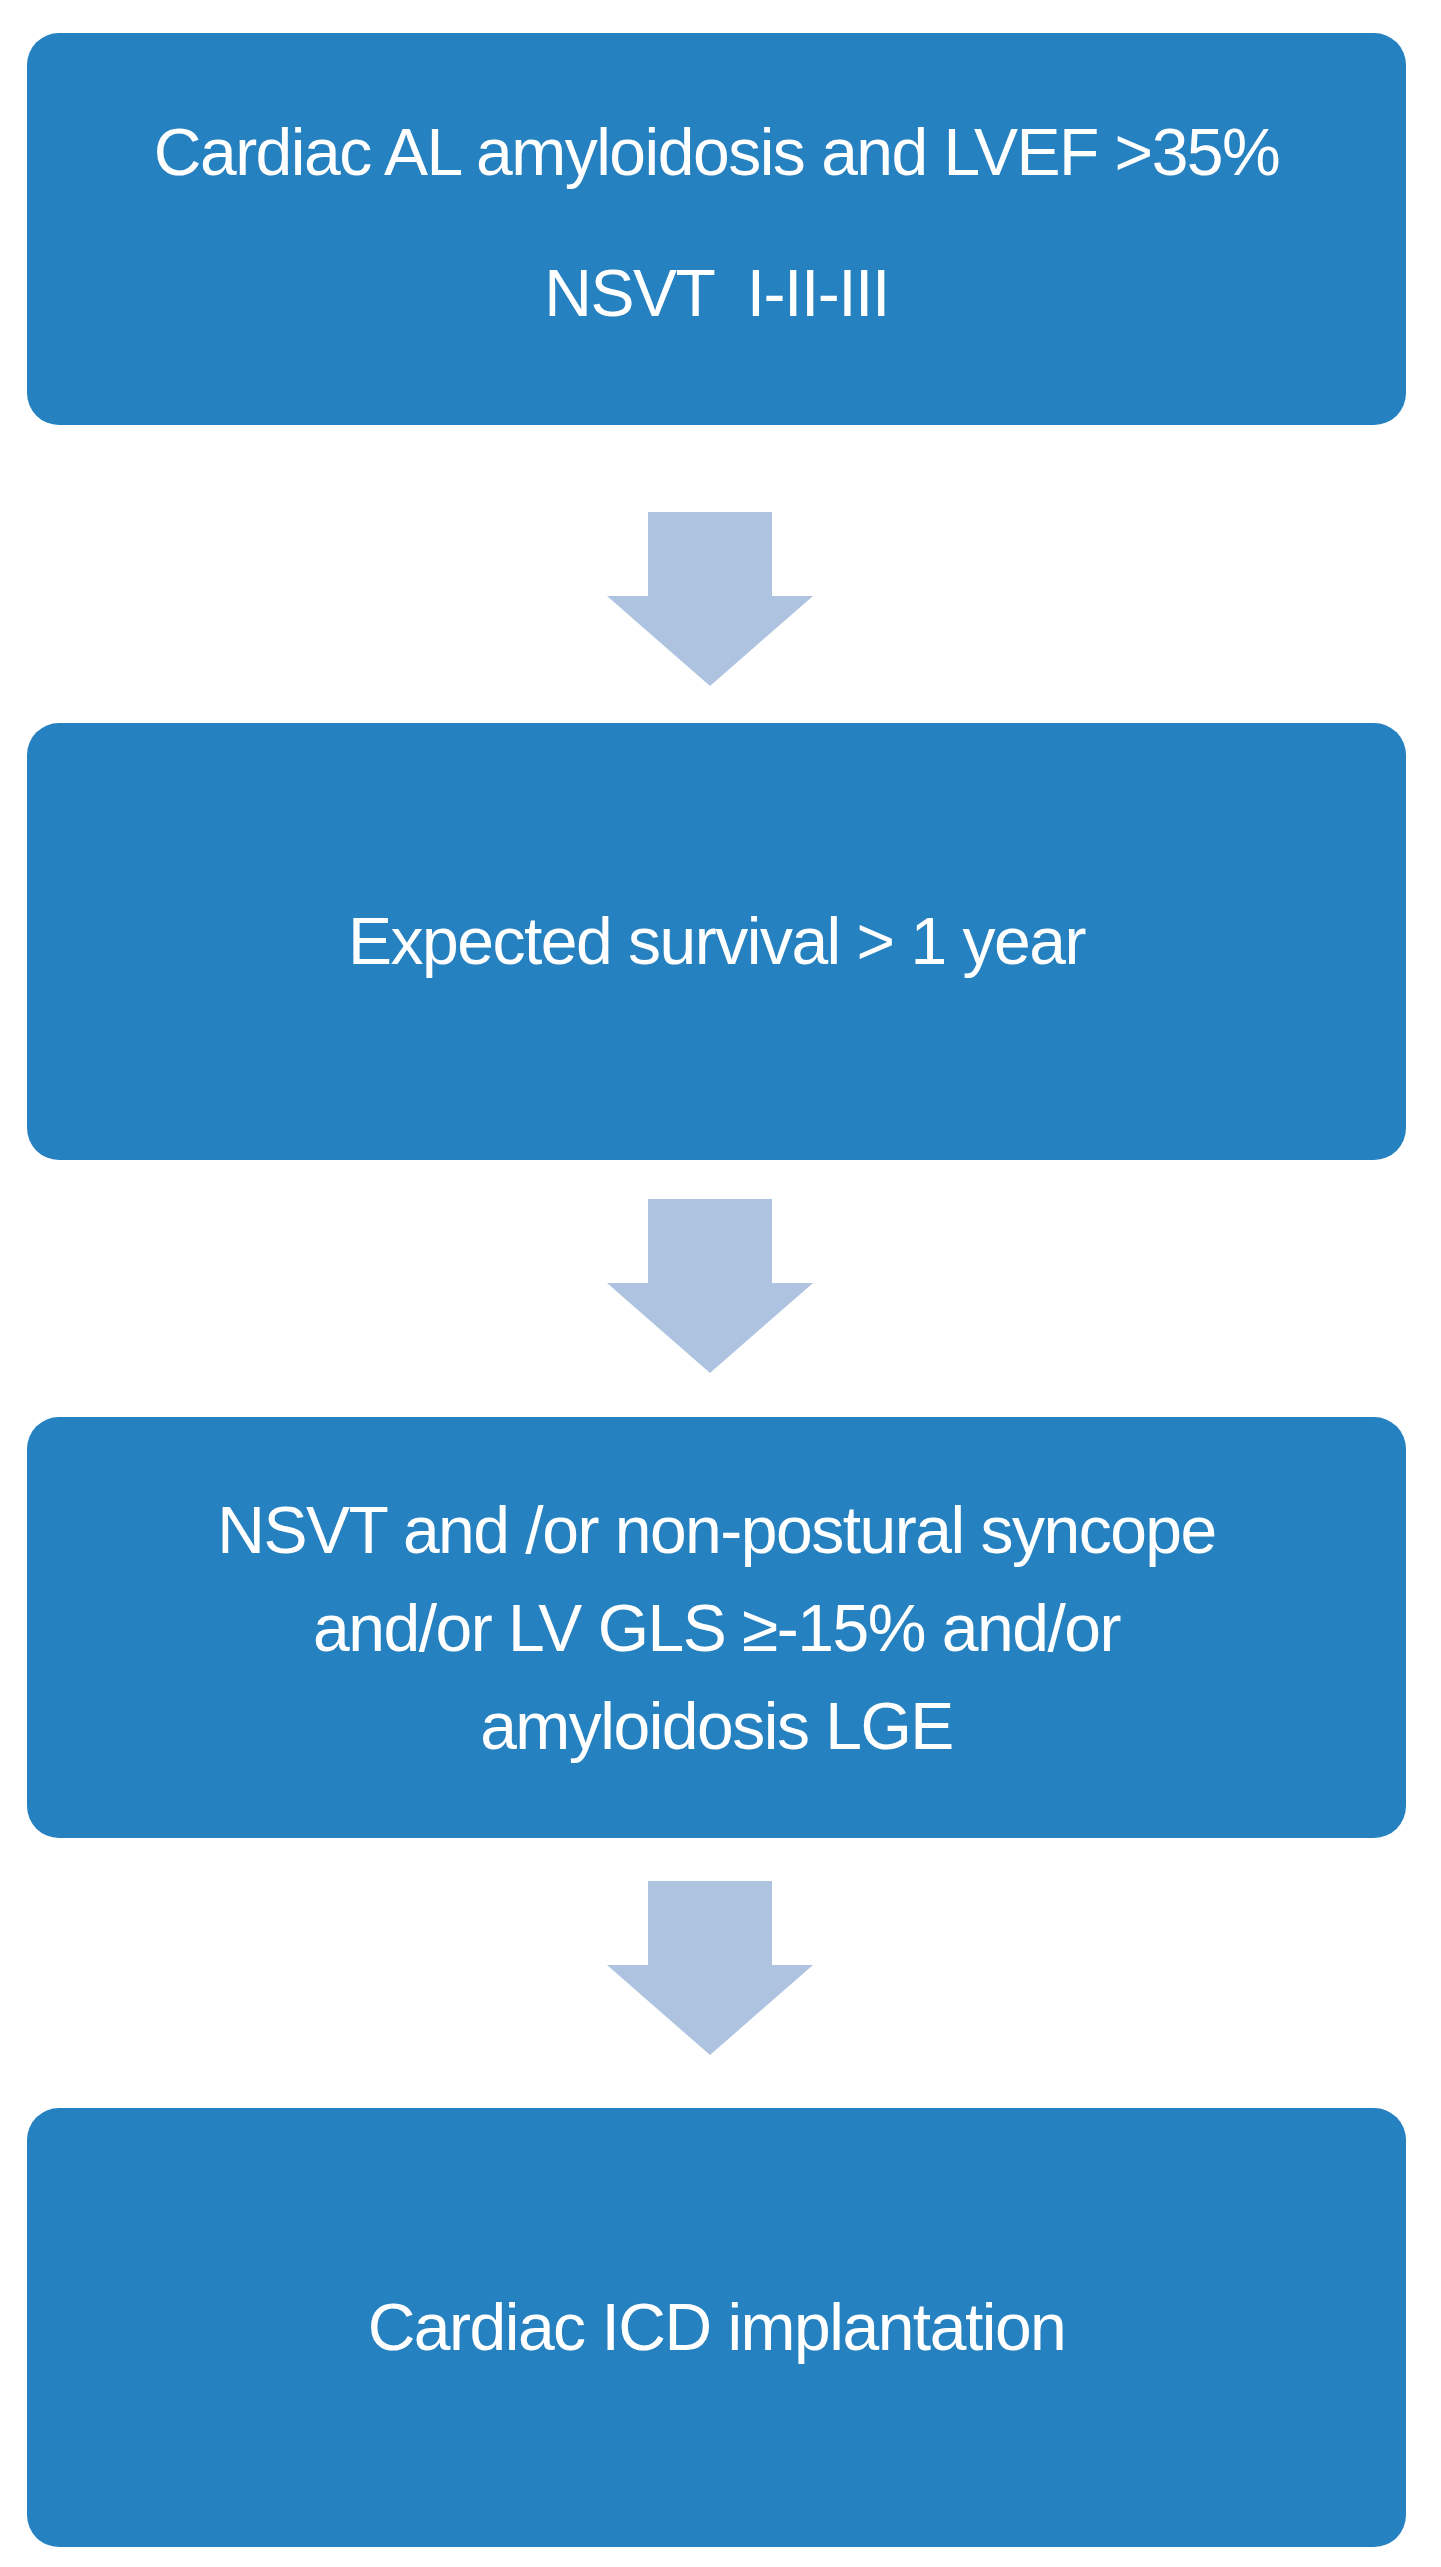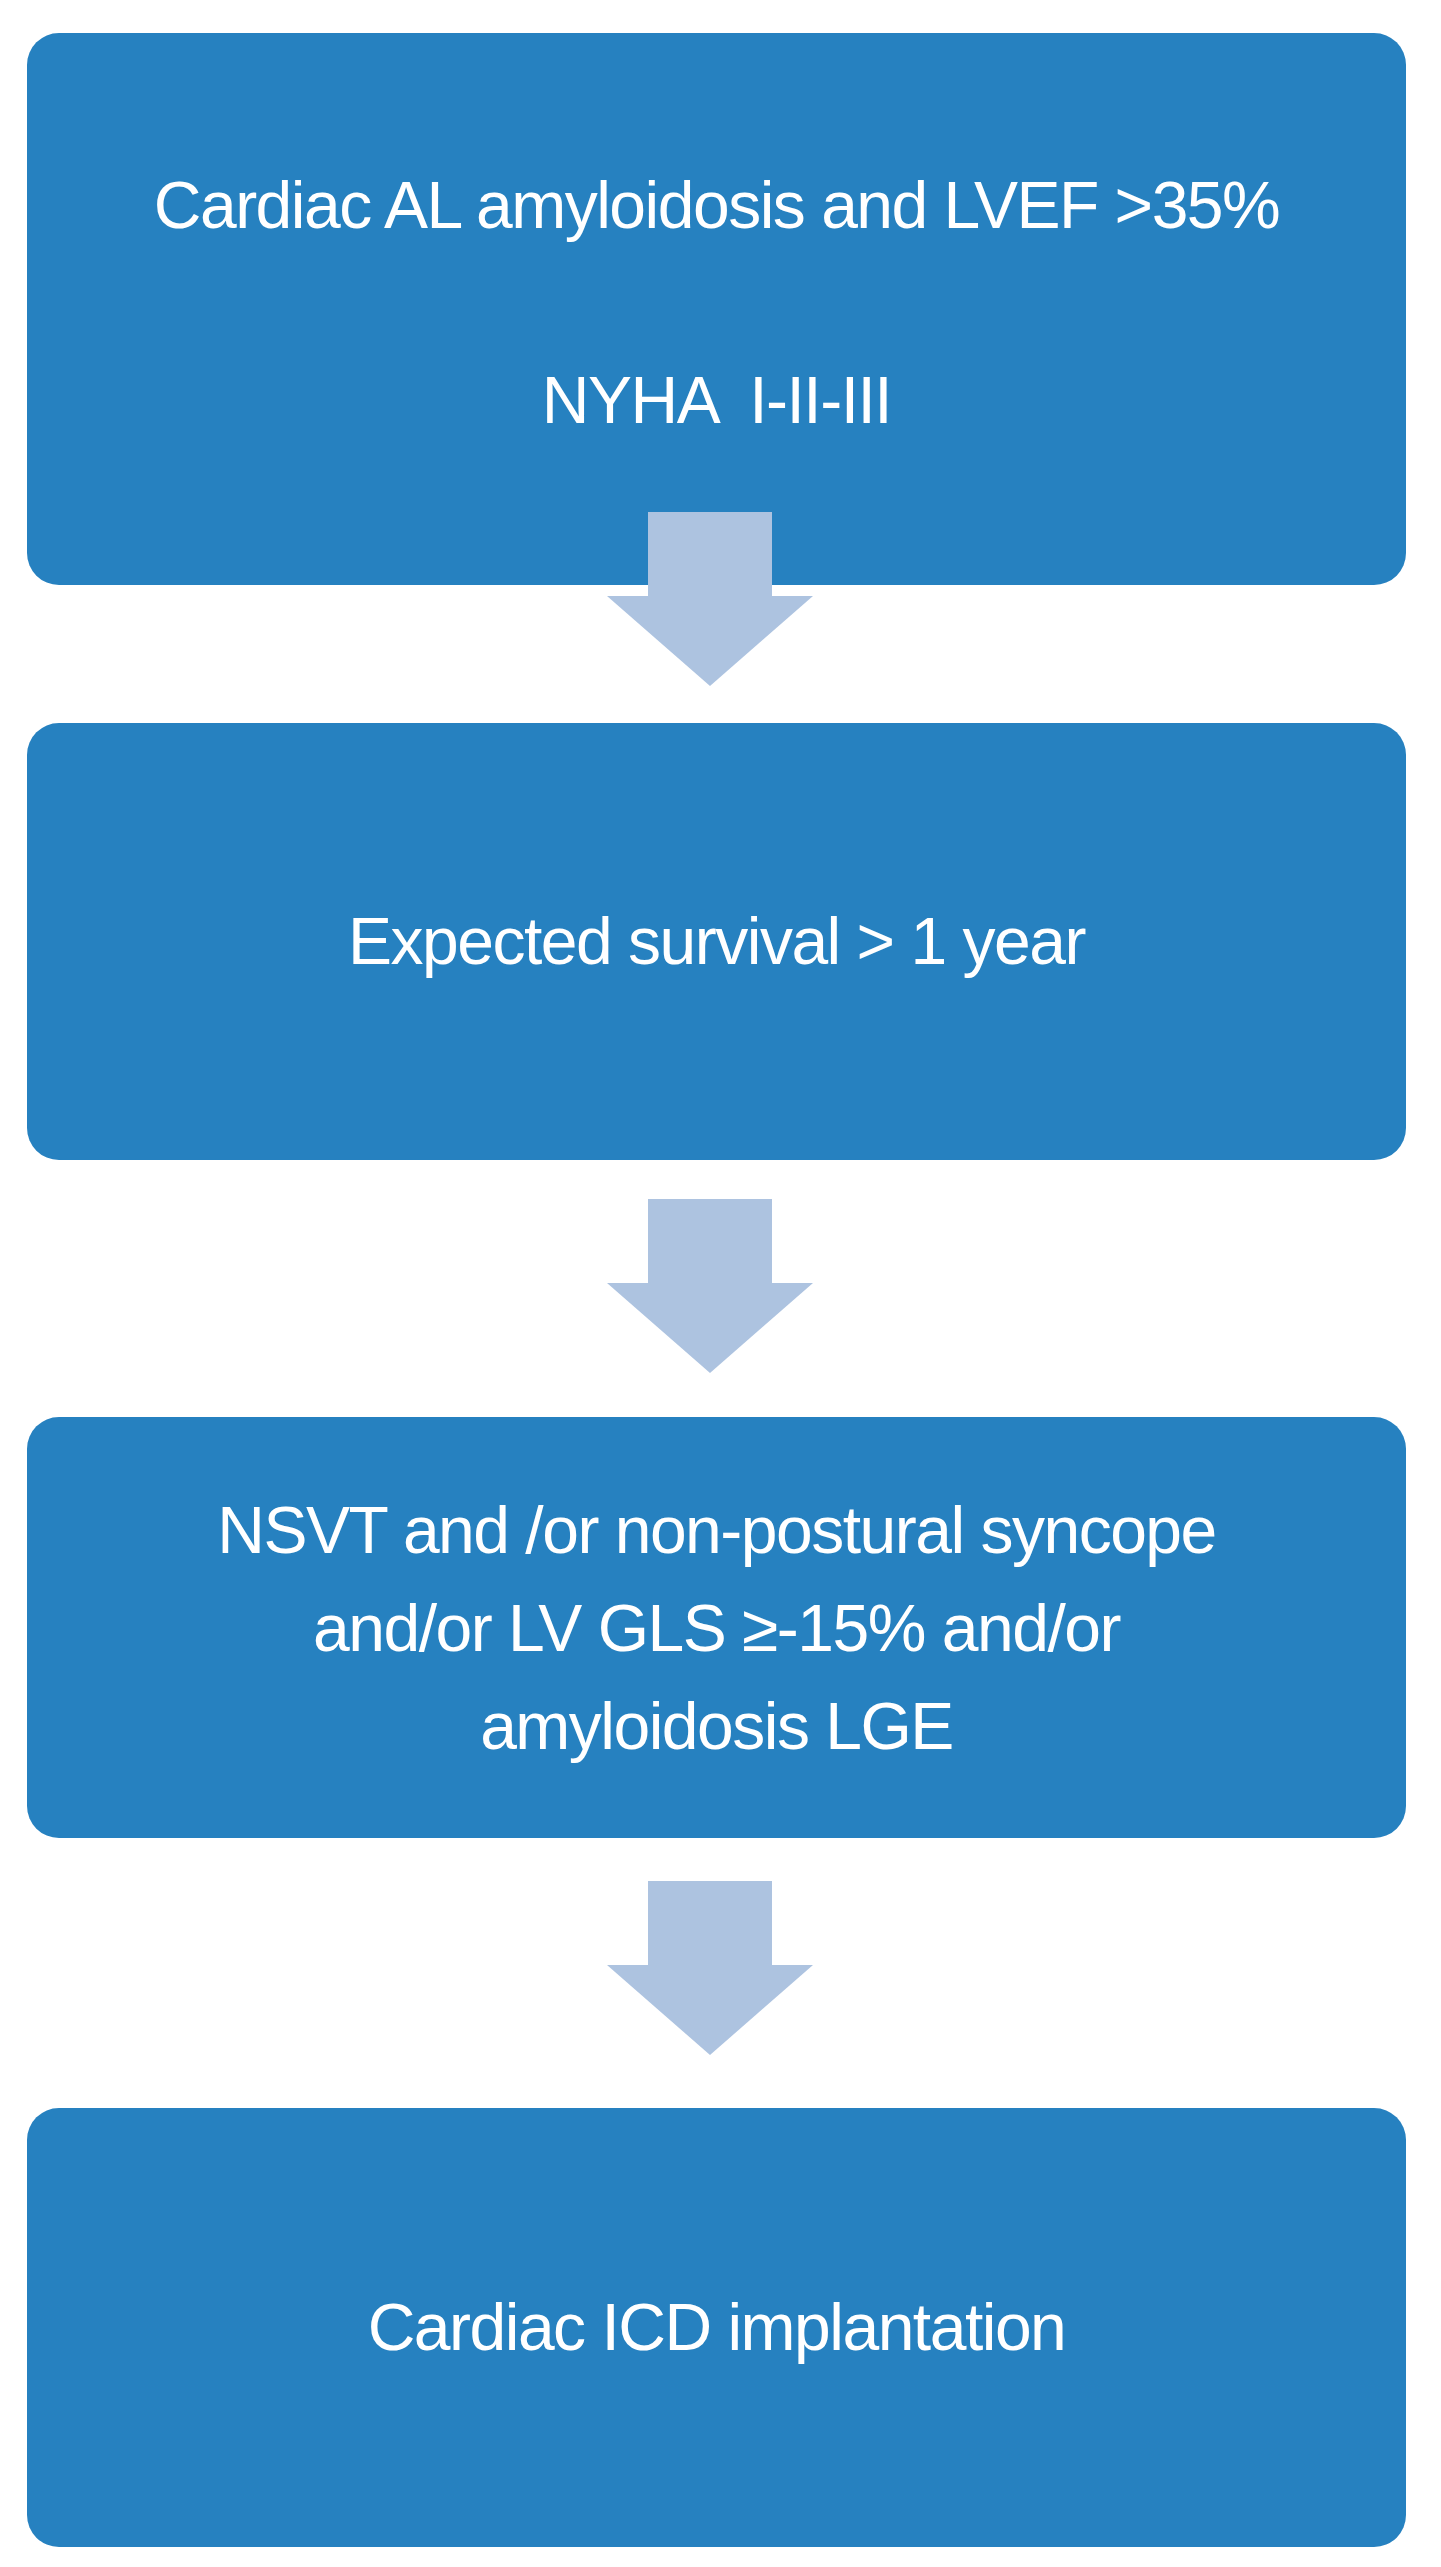--- a/index.html
+++ b/index.html
@@ -32,21 +32,21 @@
   .box .line {
     font-size: 66px;
     letter-spacing: -1.5px;
     line-height: 1.1;
     text-align: center;
     white-space: pre-wrap;
     width: 100%;
   }
   #box-1 {
     top: 33px;
-    height: 552px;
+    height: 392px;
     justify-content: space-evenly;
     padding-top: 14px;
     padding-bottom: 26px;
   }
   #box-2 {
     top: 723px;
     height: 437px;
     align-items: flex-end;
   }
   #box-3 {
@@ -72,21 +72,21 @@
   #arrow-3 { top: 1881px; }
   .arrow-shape { fill: #adc3e0; }
 </style>
 </head>
 <body>
 
 <div id="canvas">
 
   <div class="box" id="box-1">
     <div class="line">Cardiac AL amyloidosis and LVEF &gt;35%</div>
-    <div class="line">NYHA  I-II-III</div>
+    <div class="line">NSVT  I-II-III</div>
   </div>
 
   <div class="connector" id="arrow-1">
     <svg width="206" height="174" viewBox="0 0 206 174">
       <rect class="arrow-shape" x="41" y="0" width="124" height="85" fill="#adc3e0"></rect>
       <polygon class="arrow-shape" points="0,84 206,84 103,174" fill="#adc3e0"></polygon>
     </svg>
   </div>
 
   <div class="box" id="box-2">

